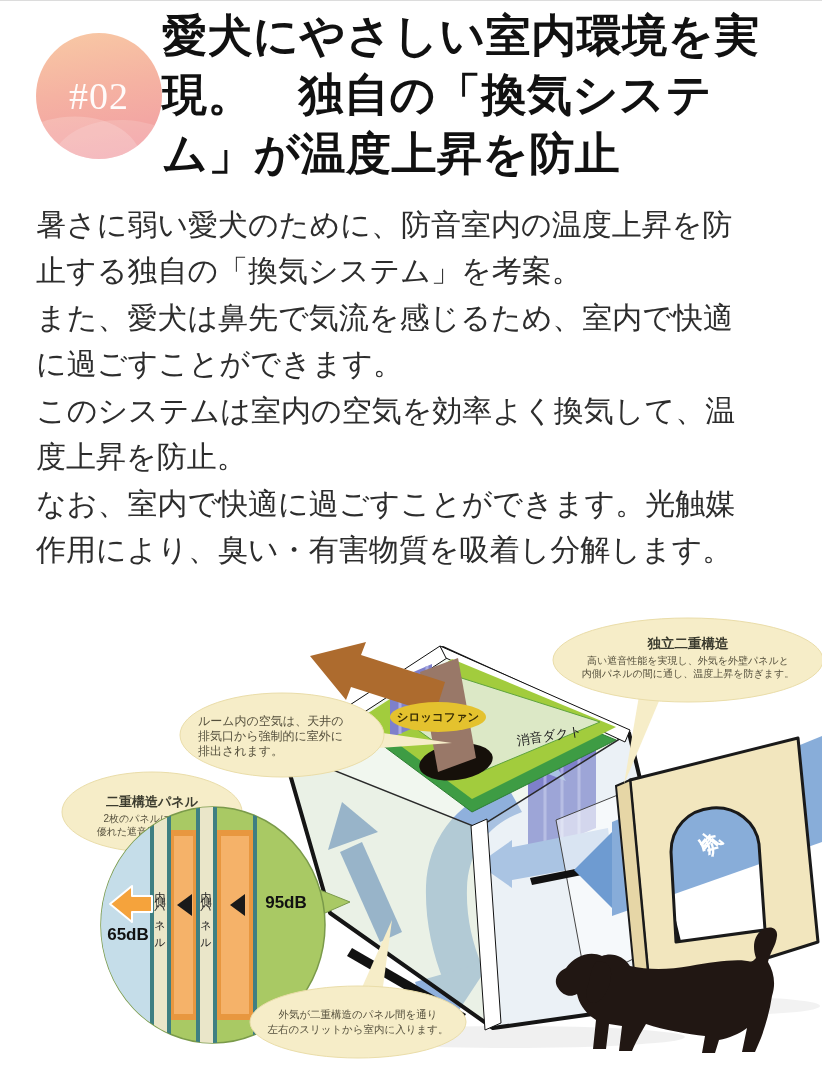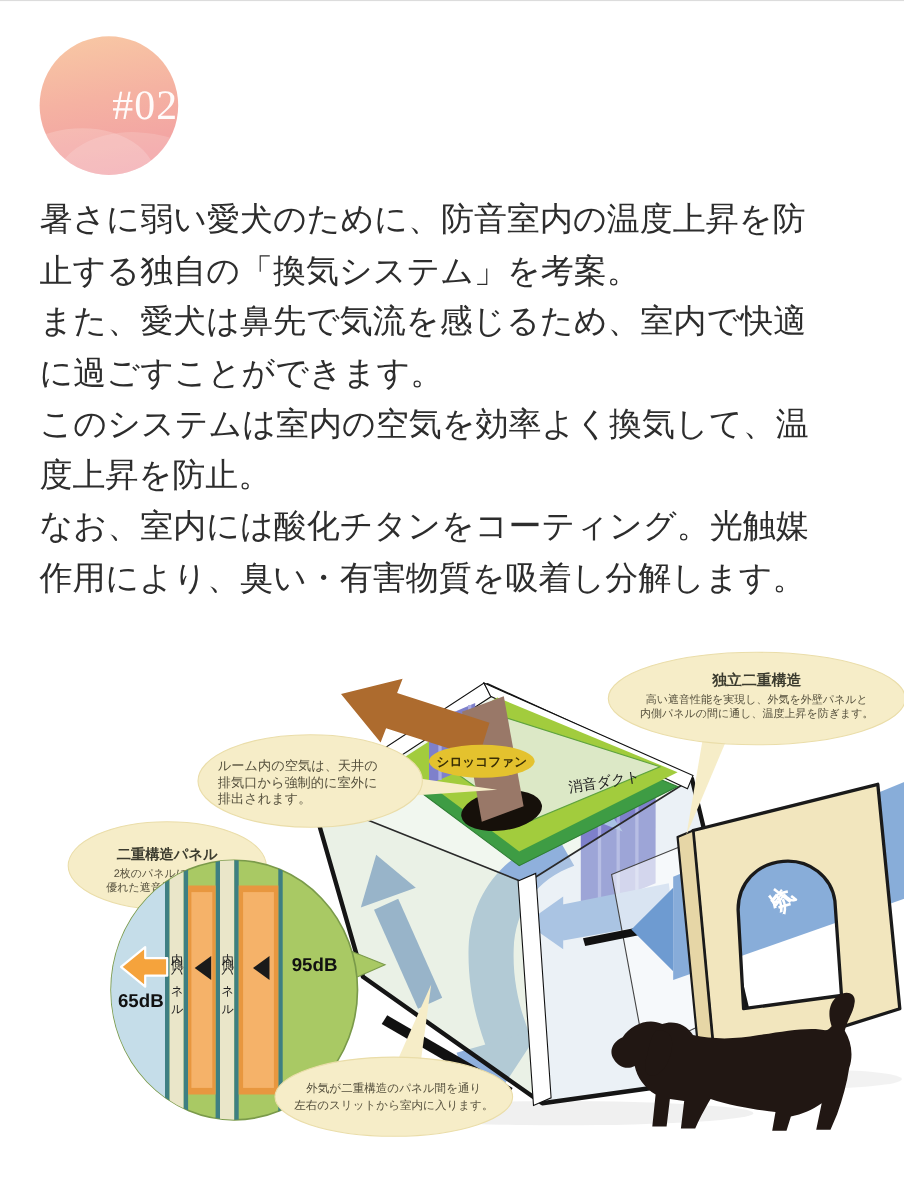--- a/index.html
+++ b/index.html
@@ -7,21 +7,21 @@
     width:822px;height:1080px;overflow:hidden;background:#ffffff;
     font-family:"Liberation Sans",sans-serif;border-top:1px solid #dcdcdc;
     box-sizing:border-box;
   }
   .header{display:flex;align-items:flex-start;padding:6px 46px 0 36px;}
   .badge{
     position:relative;flex:none;width:126px;height:126px;border-radius:50%;
     margin-top:26px;overflow:hidden;
     background:linear-gradient(170deg,#f8c9a4 0%,#f4ab a 0%,#f5b2a2 45%,#f19ba4 100%);
     background:linear-gradient(170deg,#f8c9a4 0%,#f5b2a2 45%,#f19ba4 100%);
-    display:flex;align-items:center;justify-content:flex-end;
+    display:flex;align-items:center;justify-content:center;
   }
   .badge::before{
     content:"";position:absolute;left:-35%;bottom:-52%;width:120%;height:85%;
     border-radius:50%;background:rgba(255,255,255,0.18);transform:rotate(-8deg);
   }
   .badge::after{
     content:"";position:absolute;right:-40%;bottom:-60%;width:130%;height:90%;
     border-radius:50%;background:rgba(255,255,255,0.15);transform:rotate(10deg);
   }
   .badge-number{
@@ -42,27 +42,32 @@
   svg text{font-family:"Liberation Sans",sans-serif;}
   .v-text{writing-mode:vertical-rl;text-orientation:upright;}
 </style>
 </head>
 <body>
 
 <div class="header">
   <div class="badge">
     <span class="badge-number">#02</span>
   </div>
+  <h1 class="title" style="margin:0;">
+    <span>愛犬にやさしい室内環境を実</span>
+    <span>現。　独自の「換気システ</span>
+    <span>ム」が温度上昇を防止</span>
+  </h1>
 </div>
 
 <div class="body-text">
   <p>暑さに弱い愛犬のために、防音室内の温度上昇を防止する独自の「換気システム」を考案。</p>
   <p>また、愛犬は鼻先で気流を感じるため、室内で快適に過ごすことができます。</p>
   <p>このシステムは室内の空気を効率よく換気して、温度上昇を防止。</p>
-  <p>なお、室内には酸化チタンをコーティング。光触媒作用により、臭い・有害物質を吸着し分解します。</p>
+  <p>なお、室内で快適に過ごすことができます。光触媒作用により、臭い・有害物質を吸着し分解します。</p>
 </div>
 
 <div class="diagram-wrap">
 <svg width="822" height="480" viewBox="0 0 822 480">
   <defs>
     <clipPath id="circleClip">
           <ellipse cx="213" cy="335" rx="112" ry="118"></ellipse>
         </clipPath>
   </defs>
 

